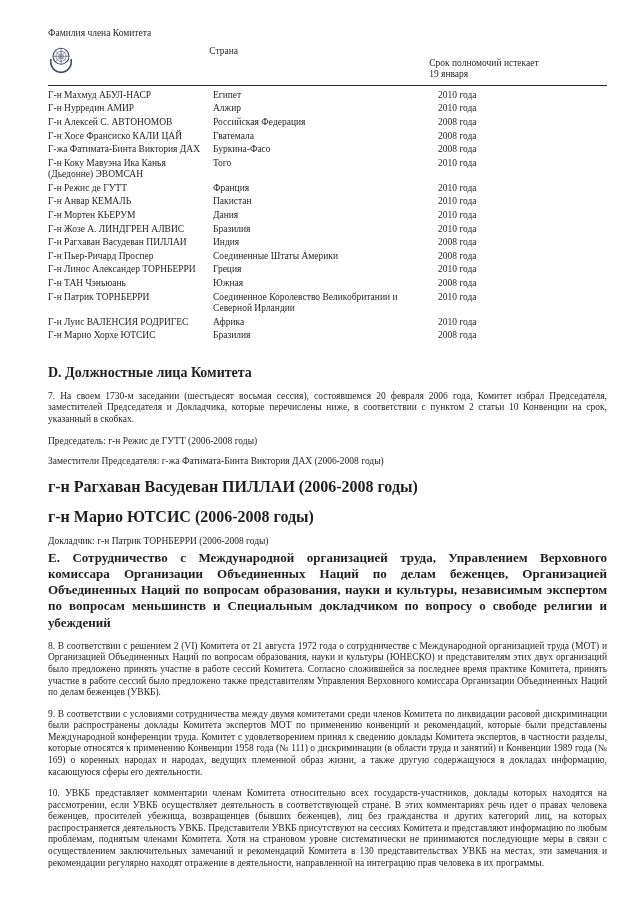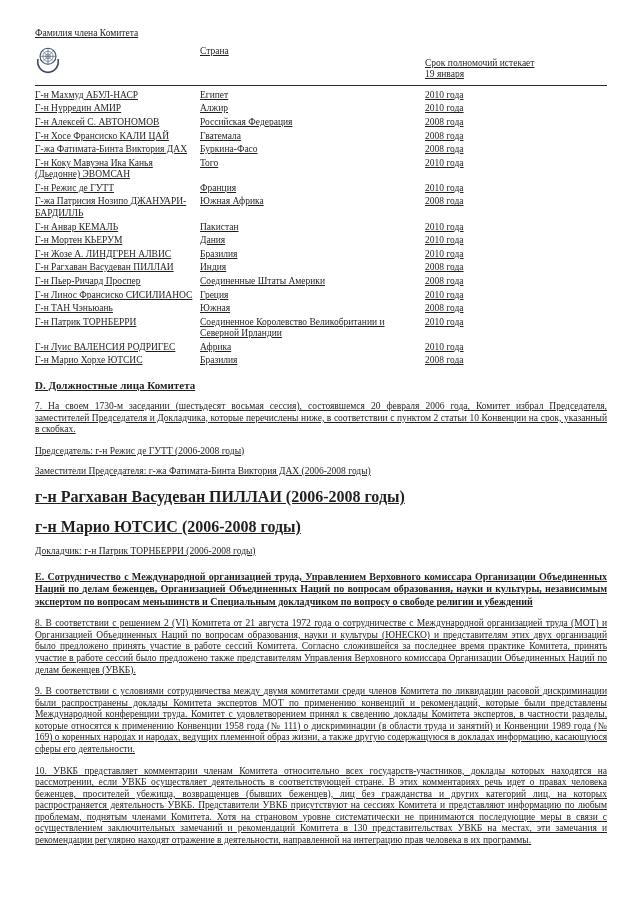--- a/index.html
+++ b/index.html
@@ -1,41 +1,41 @@
 <!DOCTYPE html>
 <html><head>
 <meta charset="utf-8">
 <style>
   * { margin:0; padding:0; box-sizing:border-box; }
   html,body { background:#ffffff; }
   .page {
     width:640px; height:905px; background:#ffffff; overflow:hidden;
     font-family:"Liberation Serif", serif; color:#1f1f1f; position:relative;
   }
-  .inner { padding:28px 33px 0 35px;text-decoration:underline; }
+  .inner { padding:28px 33px 0 48px; }
 
   
   .doc-header { display:flex; border-bottom:1px solid #2a2a2a; padding-bottom:5px; }
   .hdr-col1 { width:165px; font-size:9.5px; }
   .hdr-col2 { width:225px; font-size:9.5px; padding-top:18px; }
   .hdr-col3 { width:182px; font-size:9.5px; padding-top:14px; }
   .hdr-col3 .term-label { display:block; max-width:120px; line-height:1.15;margin-top:16px; }
   .emblem { margin-top:5px; margin-left:-3px; width:32px; height:32px; }
 
   
   table.members { width:100%; border-collapse:collapse; table-layout:fixed; font-size:9.5px; margin-top:3px; }
   table.members td { vertical-align:top; padding:1px 2px 1px 0; line-height:1.22; }
   col.c-name { width:165px; }
   col.c-country { width:225px; }
   col.c-term { width:182px; }
 
   
   .para { font-size:9.5px; line-height:1.22; text-align:justify; margin-top:10px; }
-  .heading-d { font-size:11px; font-weight:bold; margin-top:11px; }
-  .heading-e { font-size:10px; font-weight:bold; line-height:1.25; text-align:justify; margin-top:15px; }
+  .heading-d { font-size:14px; font-weight:bold; margin-top:22px; }
+  .heading-e { font-size:13px; font-weight:bold; line-height:1.25; text-align:justify; margin-top:4px; }
   .officer-line { font-size:9.5px; margin-top:10px; }
   .vice-big { font-size:16px; font-weight:bold; margin-top:12px; }
 </style>
 </head>
 <body>
 
 <div class="page">
   <div class="inner">
 
     <div class="doc-header">
@@ -101,25 +101,20 @@
             <td>Г-н Коку Мавуэна Ика Канья (Дьедонне) ЭВОМСАН</td>
             <td>Того</td>
             <td>2010 года</td>
           </tr>
           <tr>
             <td>Г-н Режис де ГУТТ</td>
             <td>Франция</td>
             <td>2010 года</td>
           </tr>
           <tr>
-            <td>Г-жа Патрисия Нозипо ДЖАНУАРИ-БАРДИЛЛЬ</td>
-            <td>Южная Африка</td>
-            <td>2008 года</td>
-          </tr>
-          <tr>
             <td>Г-н Анвар КЕМАЛЬ</td>
             <td>Пакистан</td>
             <td>2010 года</td>
           </tr>
           <tr>
             <td>Г-н Мортен КЬЕРУМ</td>
             <td>Дания</td>
             <td>2010 года</td>
           </tr>
           <tr>
@@ -131,21 +126,21 @@
             <td>Г-н Рагхаван Васудеван ПИЛЛАИ</td>
             <td>Индия</td>
             <td>2008 года</td>
           </tr>
           <tr>
             <td>Г-н Пьер-Ричард Проспер</td>
             <td>Соединенные Штаты Америки</td>
             <td>2008 года</td>
           </tr>
           <tr>
-            <td>Г-н Линос Франсиско СИСИЛИАНОС</td>
+            <td>Г-н Линос Александер ТОРНБЕРРИ</td>
             <td>Греция</td>
             <td>2010 года</td>
           </tr>
           <tr>
             <td>Г-н ТАН Чэньюань</td>
             <td>Южная</td>
             <td>2008 года</td>
           </tr>
           <tr>
             <td>Г-н Патрик ТОРНБЕРРИ</td>

